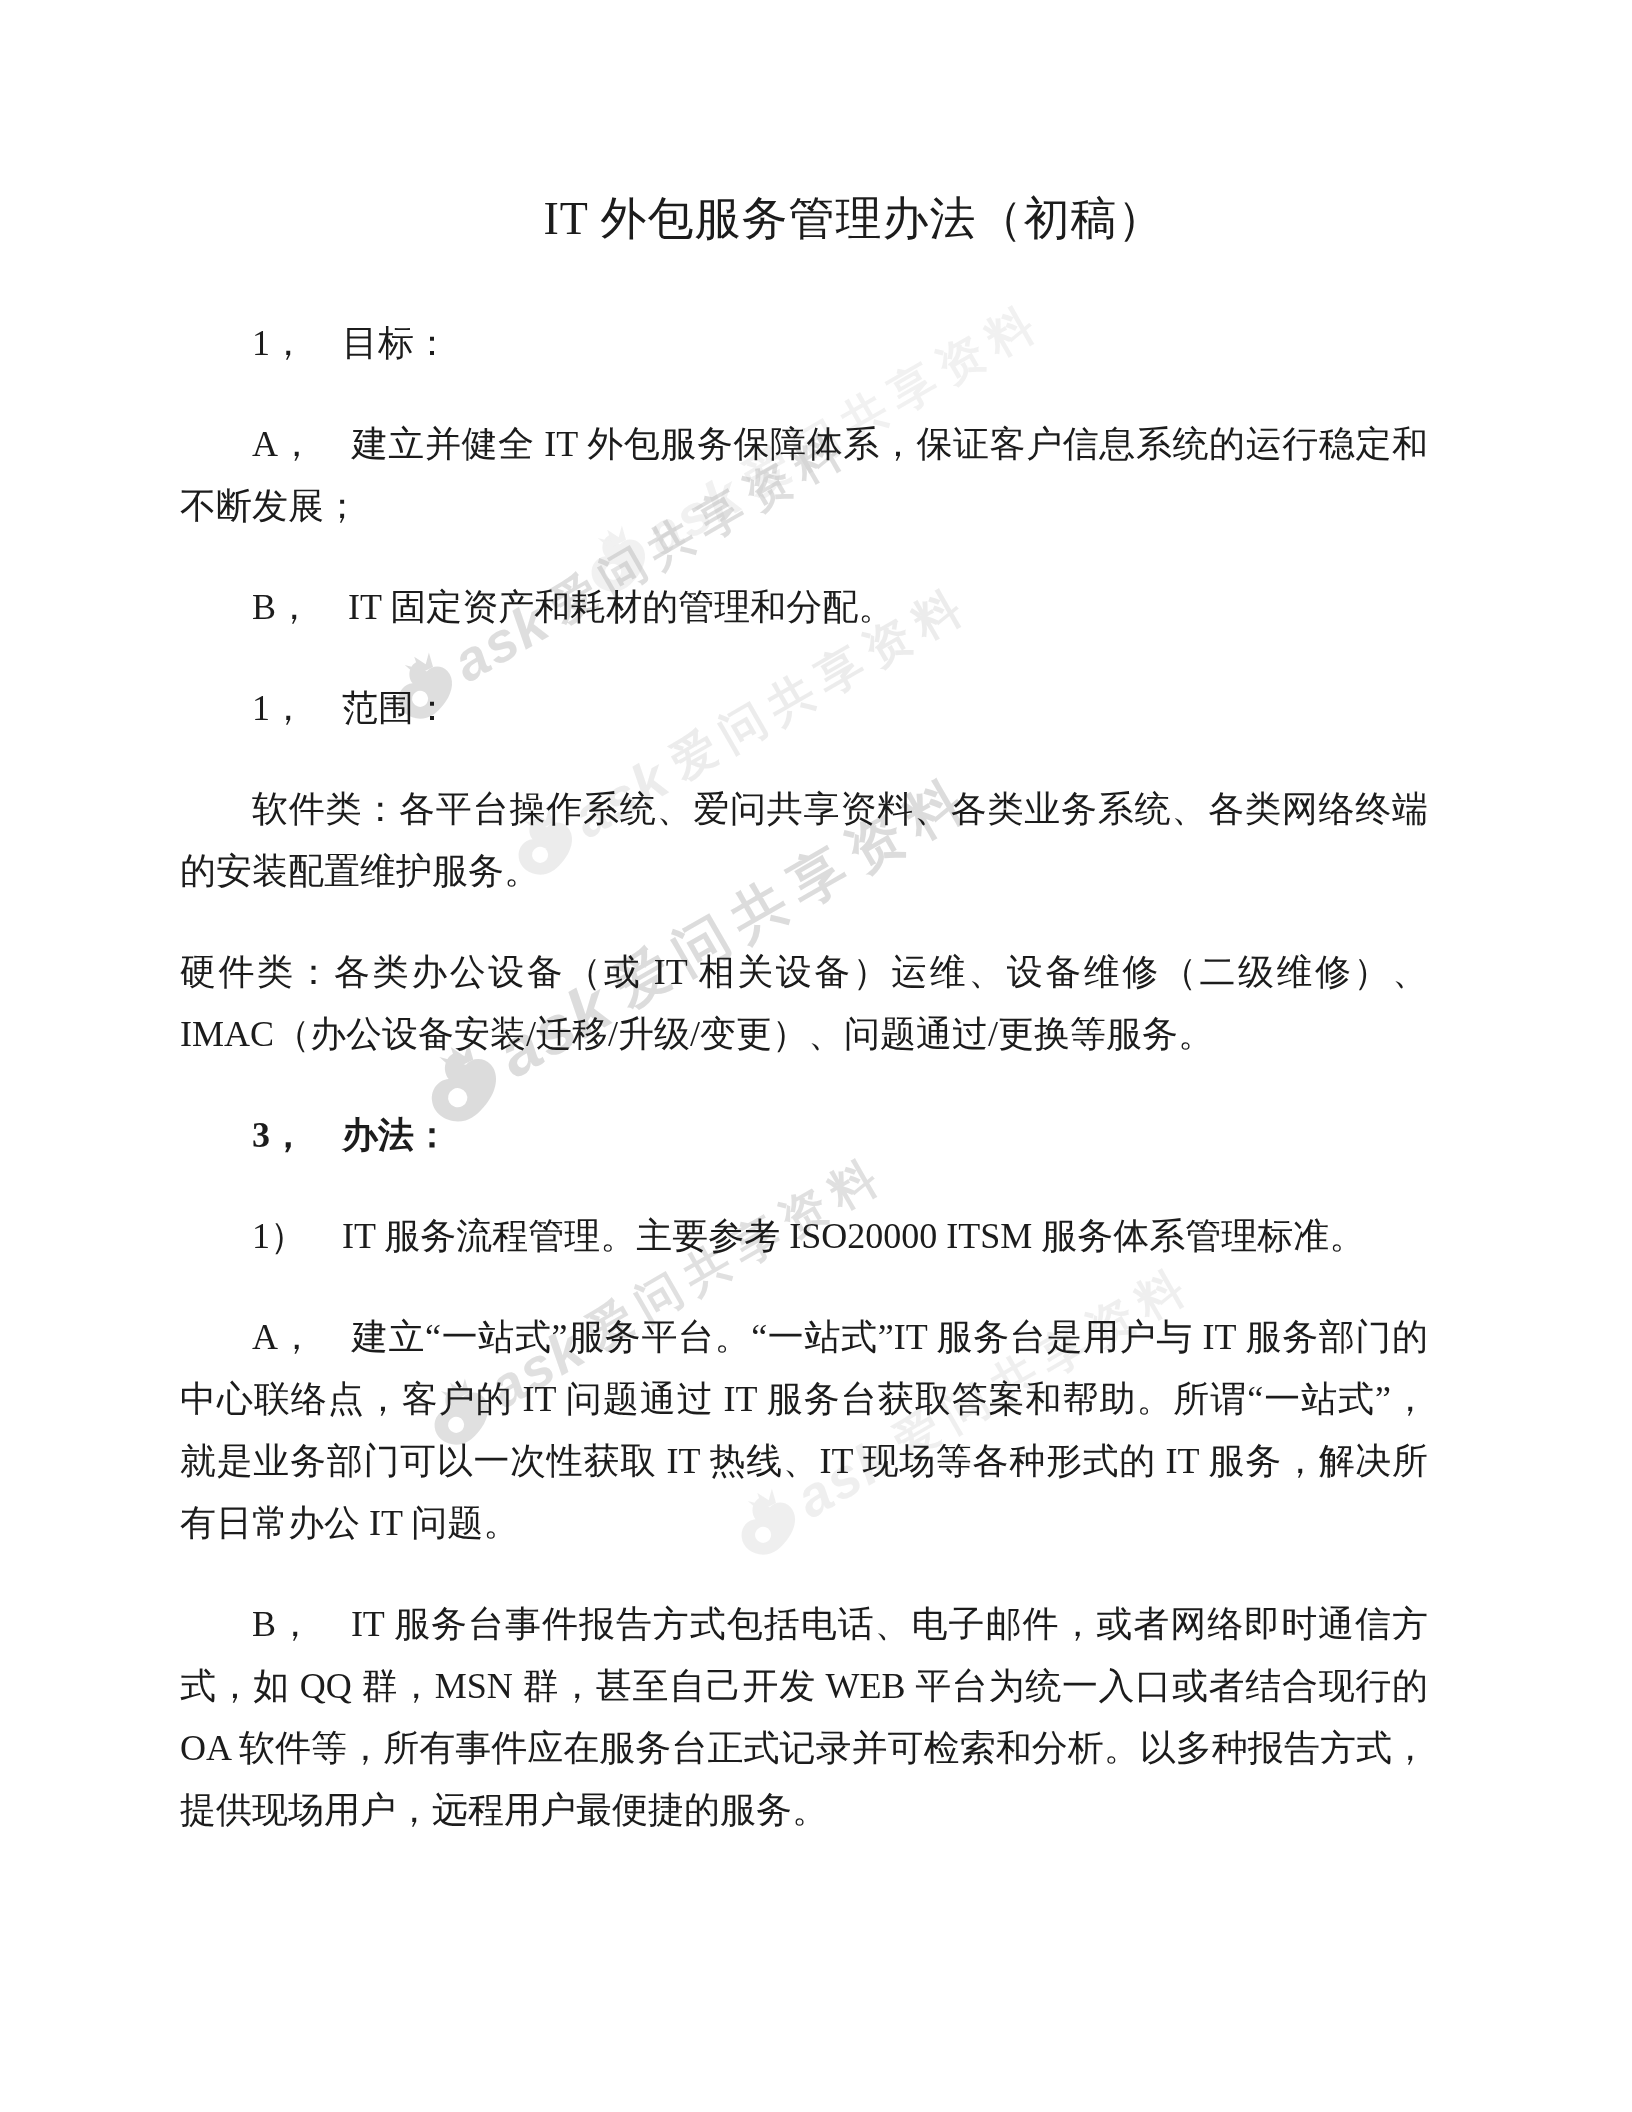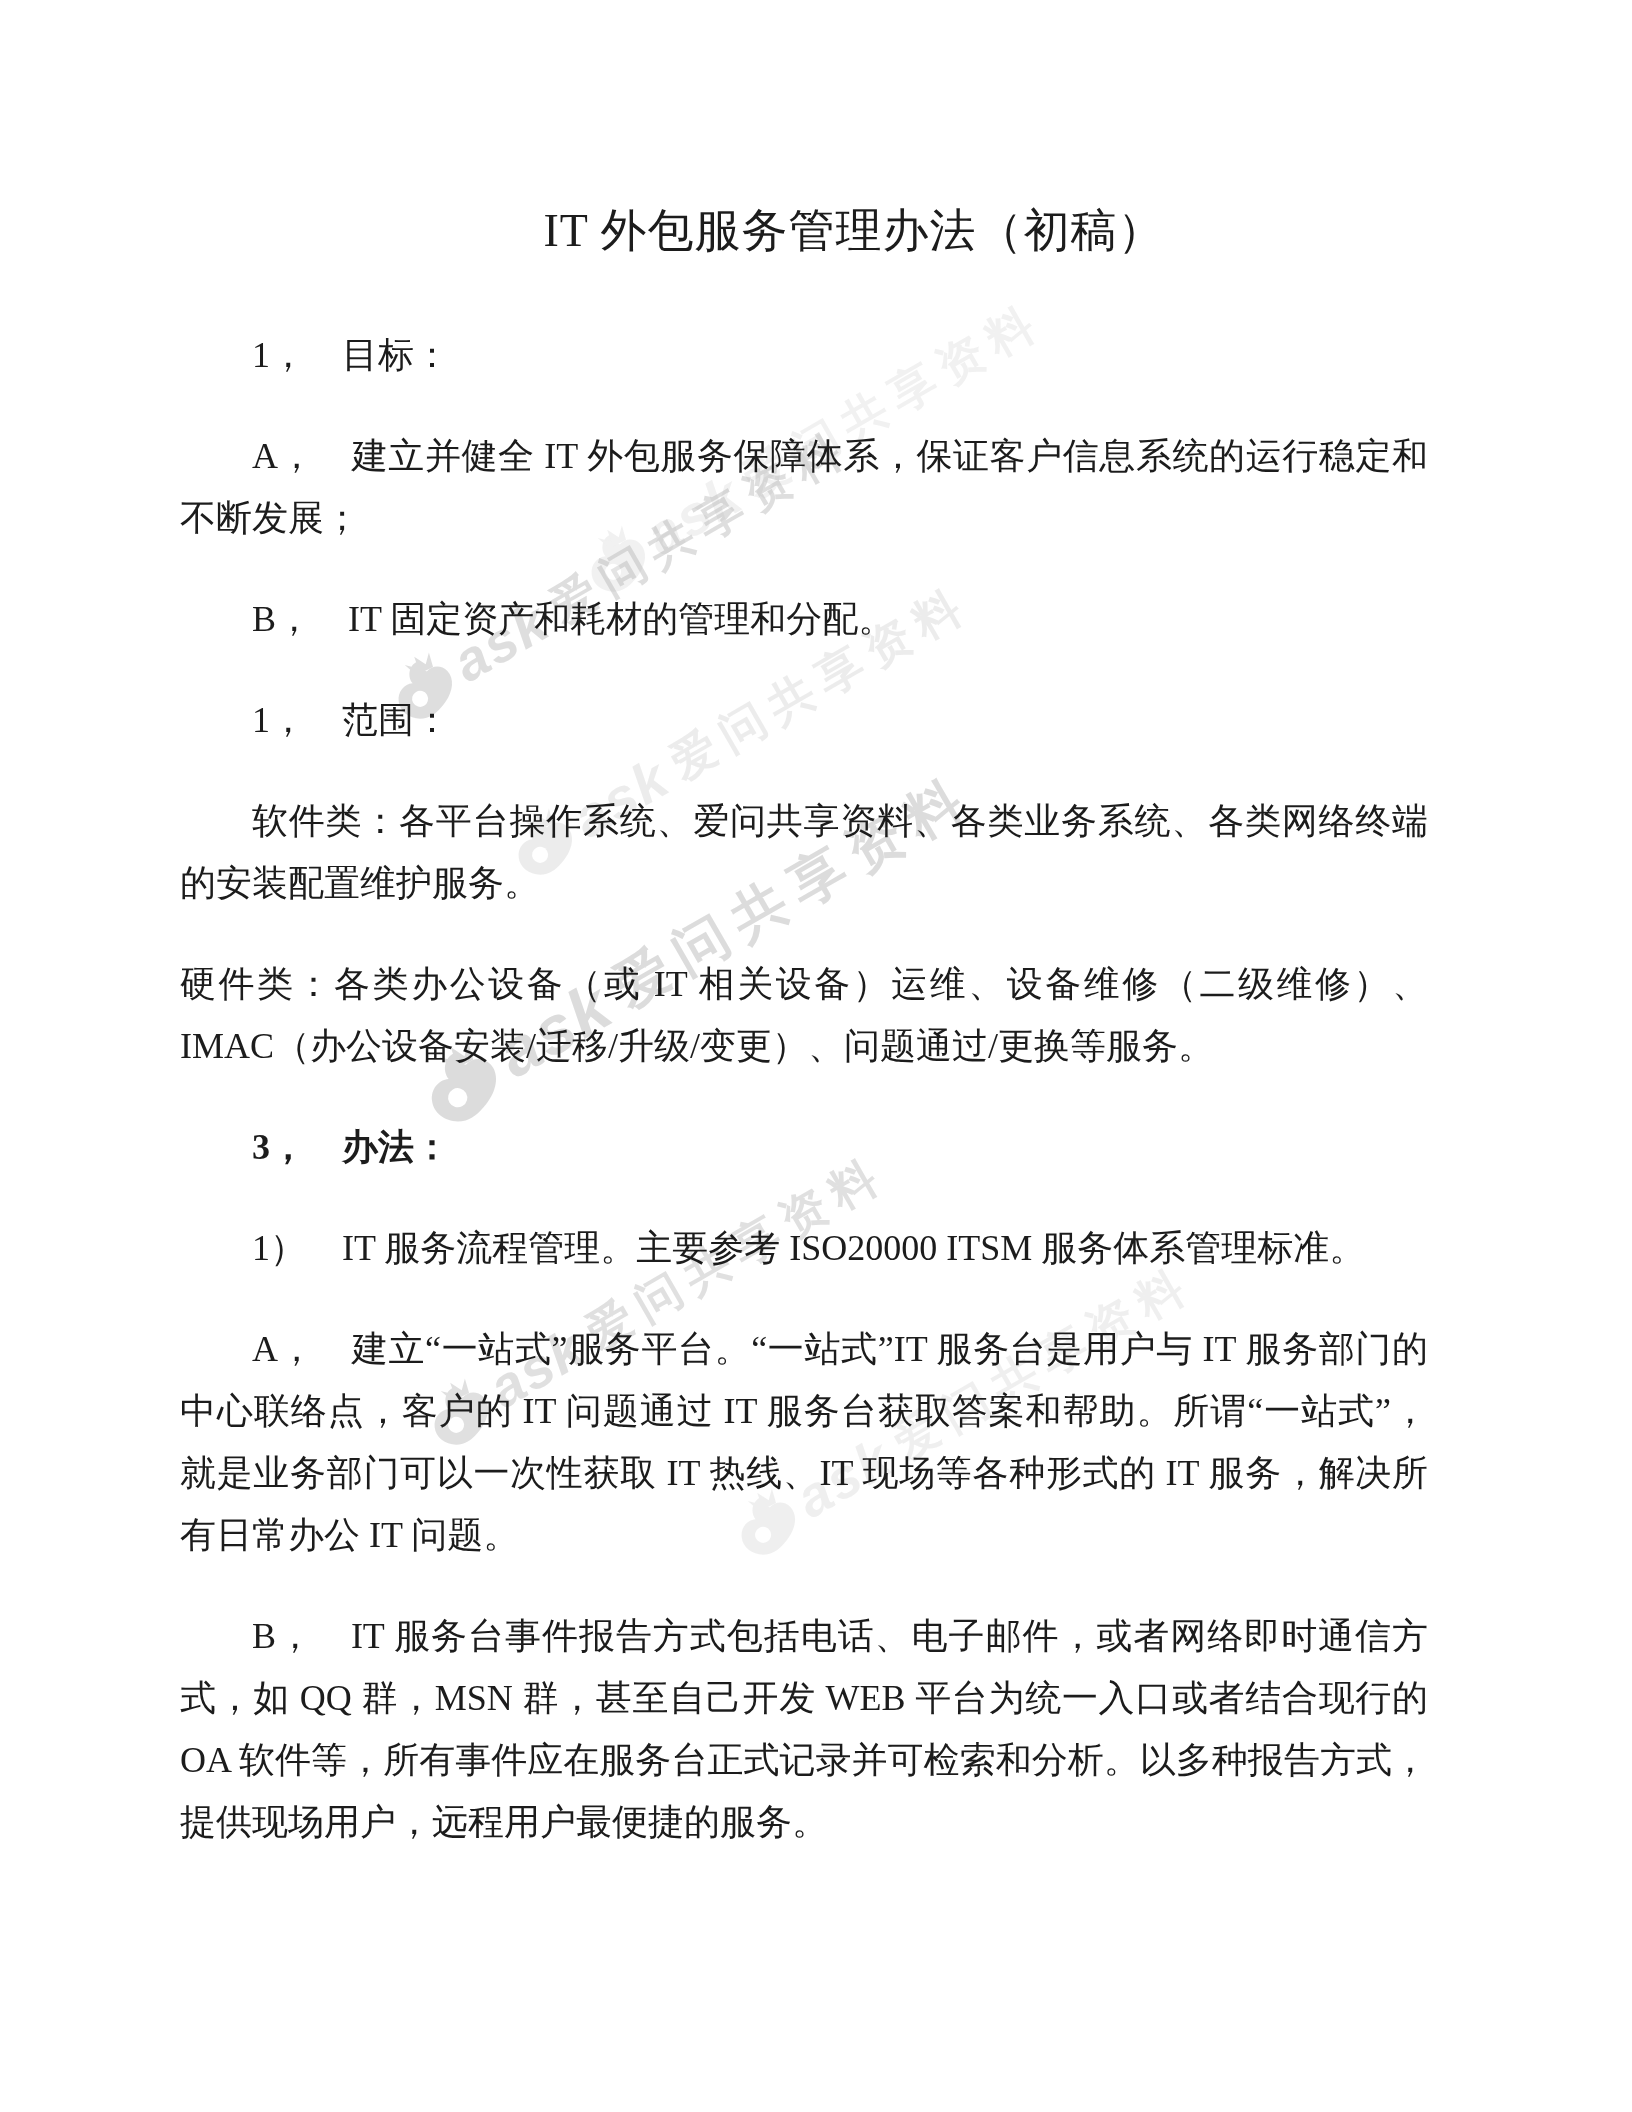--- a/index.html
+++ b/index.html
@@ -8,21 +8,21 @@
     width:1632px;
     height:2112px;
     background:#ffffff;
     overflow:hidden;
     font-family:"Liberation Serif","DejaVu Serif",serif;
     color:#1c1c1c;
   }
   .content{
     position:absolute;
     left:180px;
-    top:12px;
+    top:0;
     width:1248px;
     z-index:2;
   }
   h1.doc-title{
     margin:190px 0 64px 100px;
     text-align:center;
     font-size:46px;
     font-weight:400;
     letter-spacing:1px;
     line-height:1.25;

